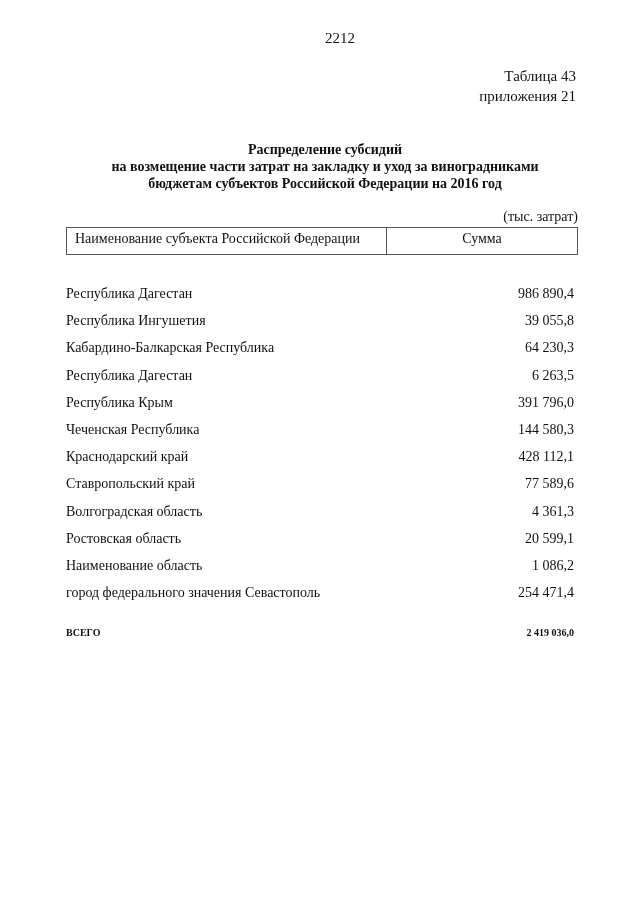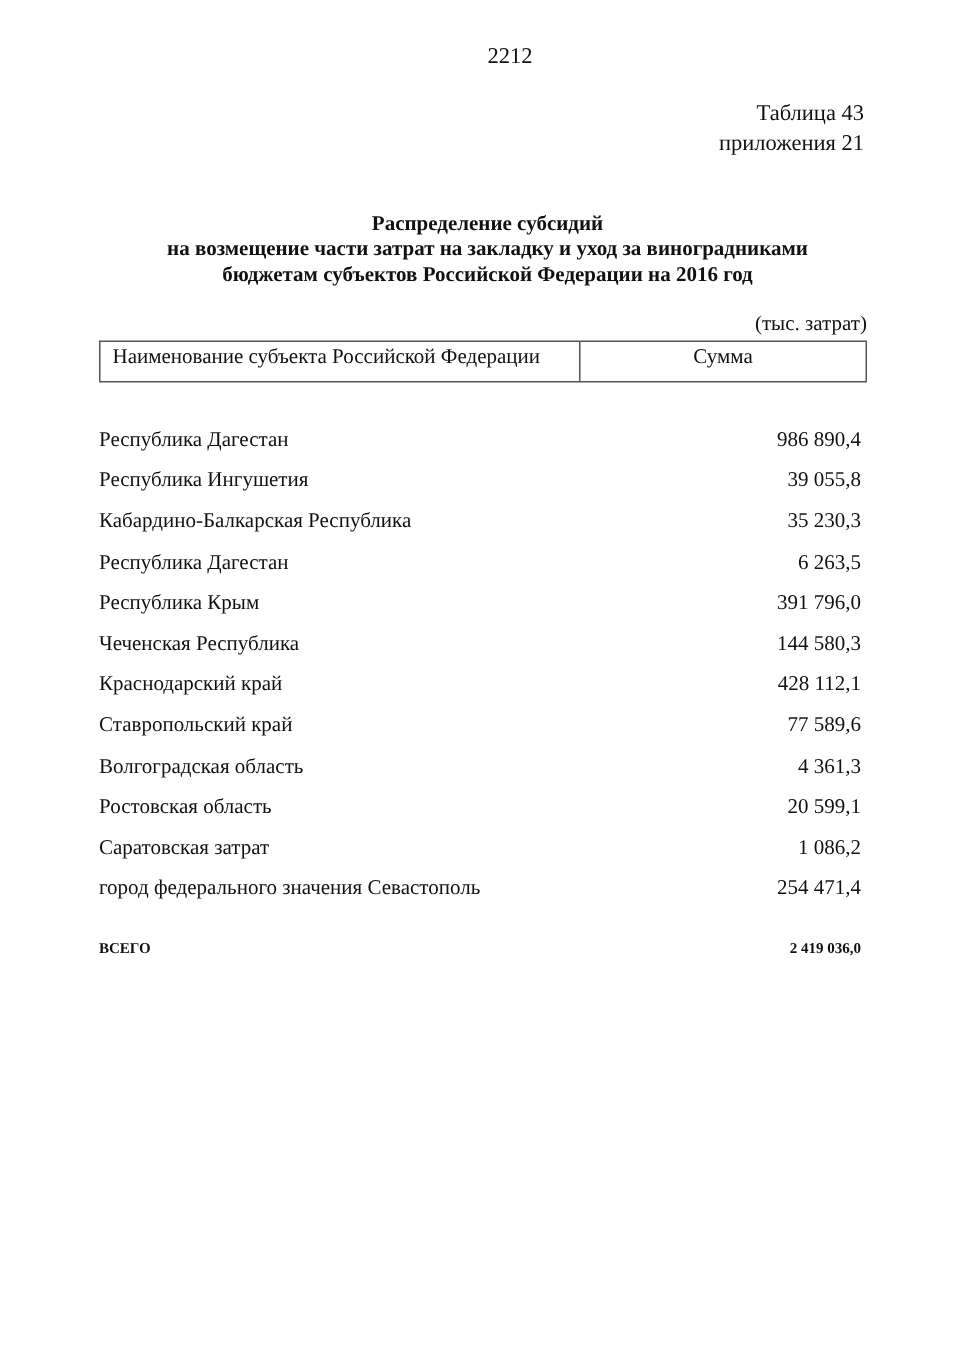--- a/index.html
+++ b/index.html
@@ -124,21 +124,21 @@
   <div class="row">
     <span>Республика Дагестан</span>
     <span class="val">986 890,4</span>
   </div>
   <div class="row">
     <span>Республика Ингушетия</span>
     <span class="val">39 055,8</span>
   </div>
   <div class="row">
     <span>Кабардино-Балкарская Республика</span>
-    <span class="val">35 230,3</span>
+    <span class="val">64 230,3</span>
   </div>
   <div class="row">
     <span>Республика Дагестан</span>
     <span class="val">6 263,5</span>
   </div>
   <div class="row">
     <span>Республика Крым</span>
     <span class="val">391 796,0</span>
   </div>
   <div class="row">
@@ -155,21 +155,21 @@
   </div>
   <div class="row">
     <span>Волгоградская область</span>
     <span class="val">4 361,3</span>
   </div>
   <div class="row">
     <span>Ростовская область</span>
     <span class="val">20 599,1</span>
   </div>
   <div class="row">
-    <span>Саратовская затрат</span>
+    <span>Наименование область</span>
     <span class="val">1 086,2</span>
   </div>
   <div class="row">
     <span>город федерального значения Севастополь</span>
     <span class="val">254 471,4</span>
   </div>
 </div>
 
 <div class="total">
   <span>ВСЕГО</span>

